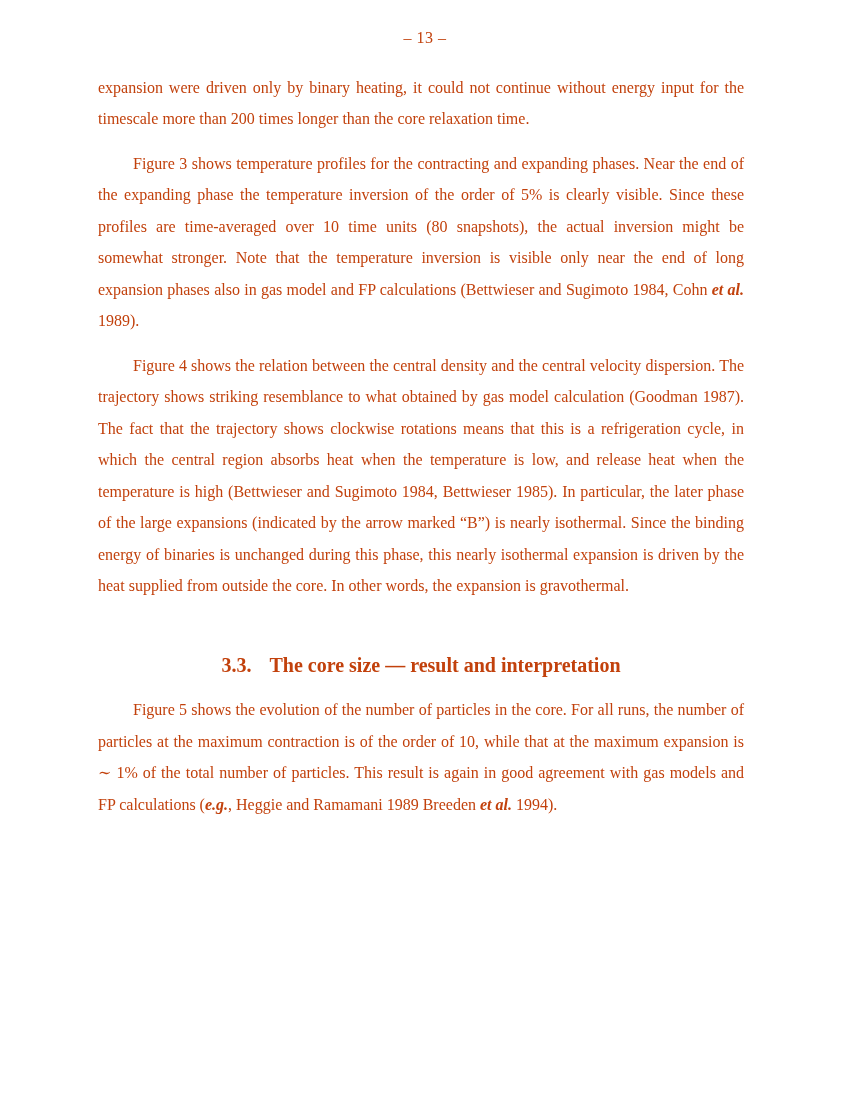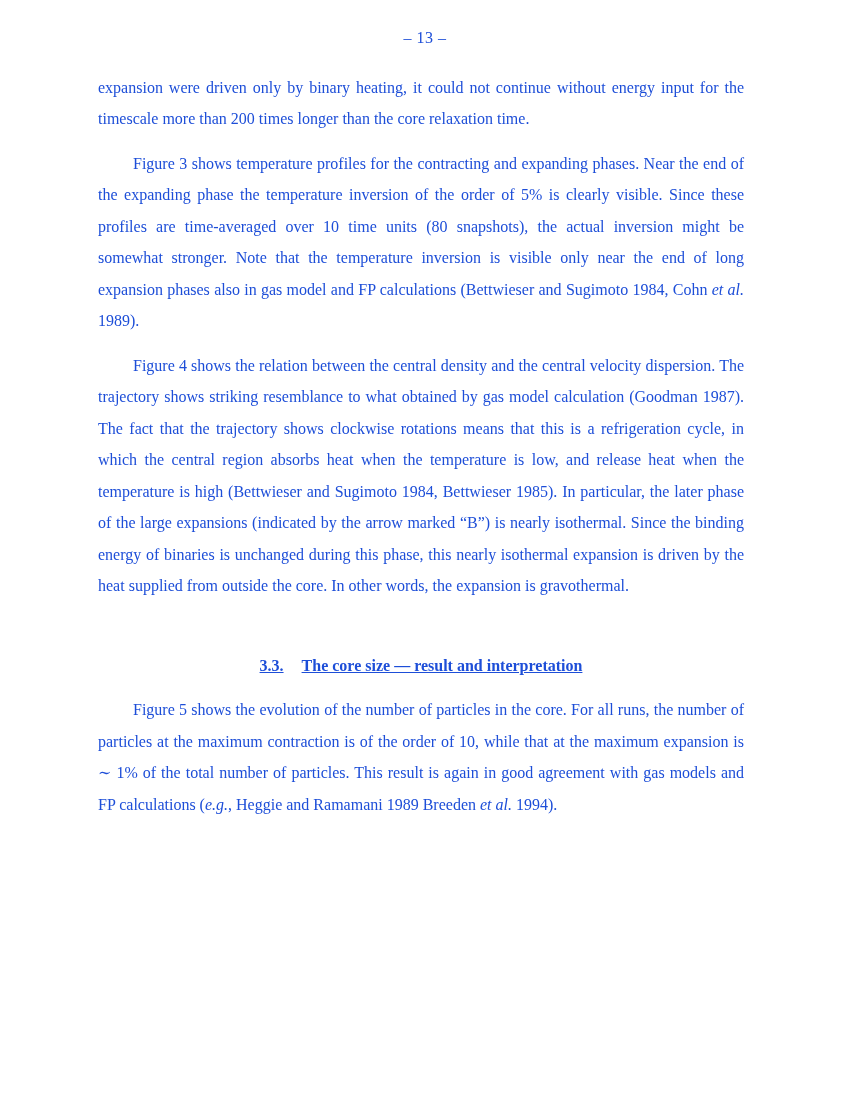--- a/index.html
+++ b/index.html
@@ -5,21 +5,21 @@
   html, body {
     margin: 0;
     padding: 0;
     background: #ffffff;
   }
   .page {
     position: relative;
     width: 850px;
     height: 1100px;
     background: #ffffff;
-    color: #1d4ed8;
+    color: #c2410c;
     font-family: "Liberation Serif", "DejaVu Serif", serif;
     font-size: 16px;
     line-height: 31.5px;
     overflow: hidden;
   }
   .page-number {
     margin-top: 22px;
     text-align: center;
     letter-spacing: 0.5px;
   }
@@ -32,30 +32,30 @@
     text-align: justify;
     text-indent: 35px;
   }
   .para.no-indent {
     text-indent: 0;
     margin-top: 18px;
   }
   .section-heading {
     margin: 48px 0 5px 0;
     text-align: center;
-    font-size: 16px;
+    font-size: 20px;
     font-weight: bold;
     line-height: 31.5px;
-    text-decoration: underline;
   }
   .heading-number {
     margin-right: 18px;
   }
   em {
     font-style: italic;
+    font-weight: bold;
   }
 </style>
 </head>
 <body>
 
 <div class="page">
   <div class="page-number">– 13 –</div>
 
   <div class="content">
     <p class="para no-indent"><span>expansion were driven only by binary heating, it could not continue without energy input for the timescale more than 200 times longer than the core relaxation time.</span></p>

